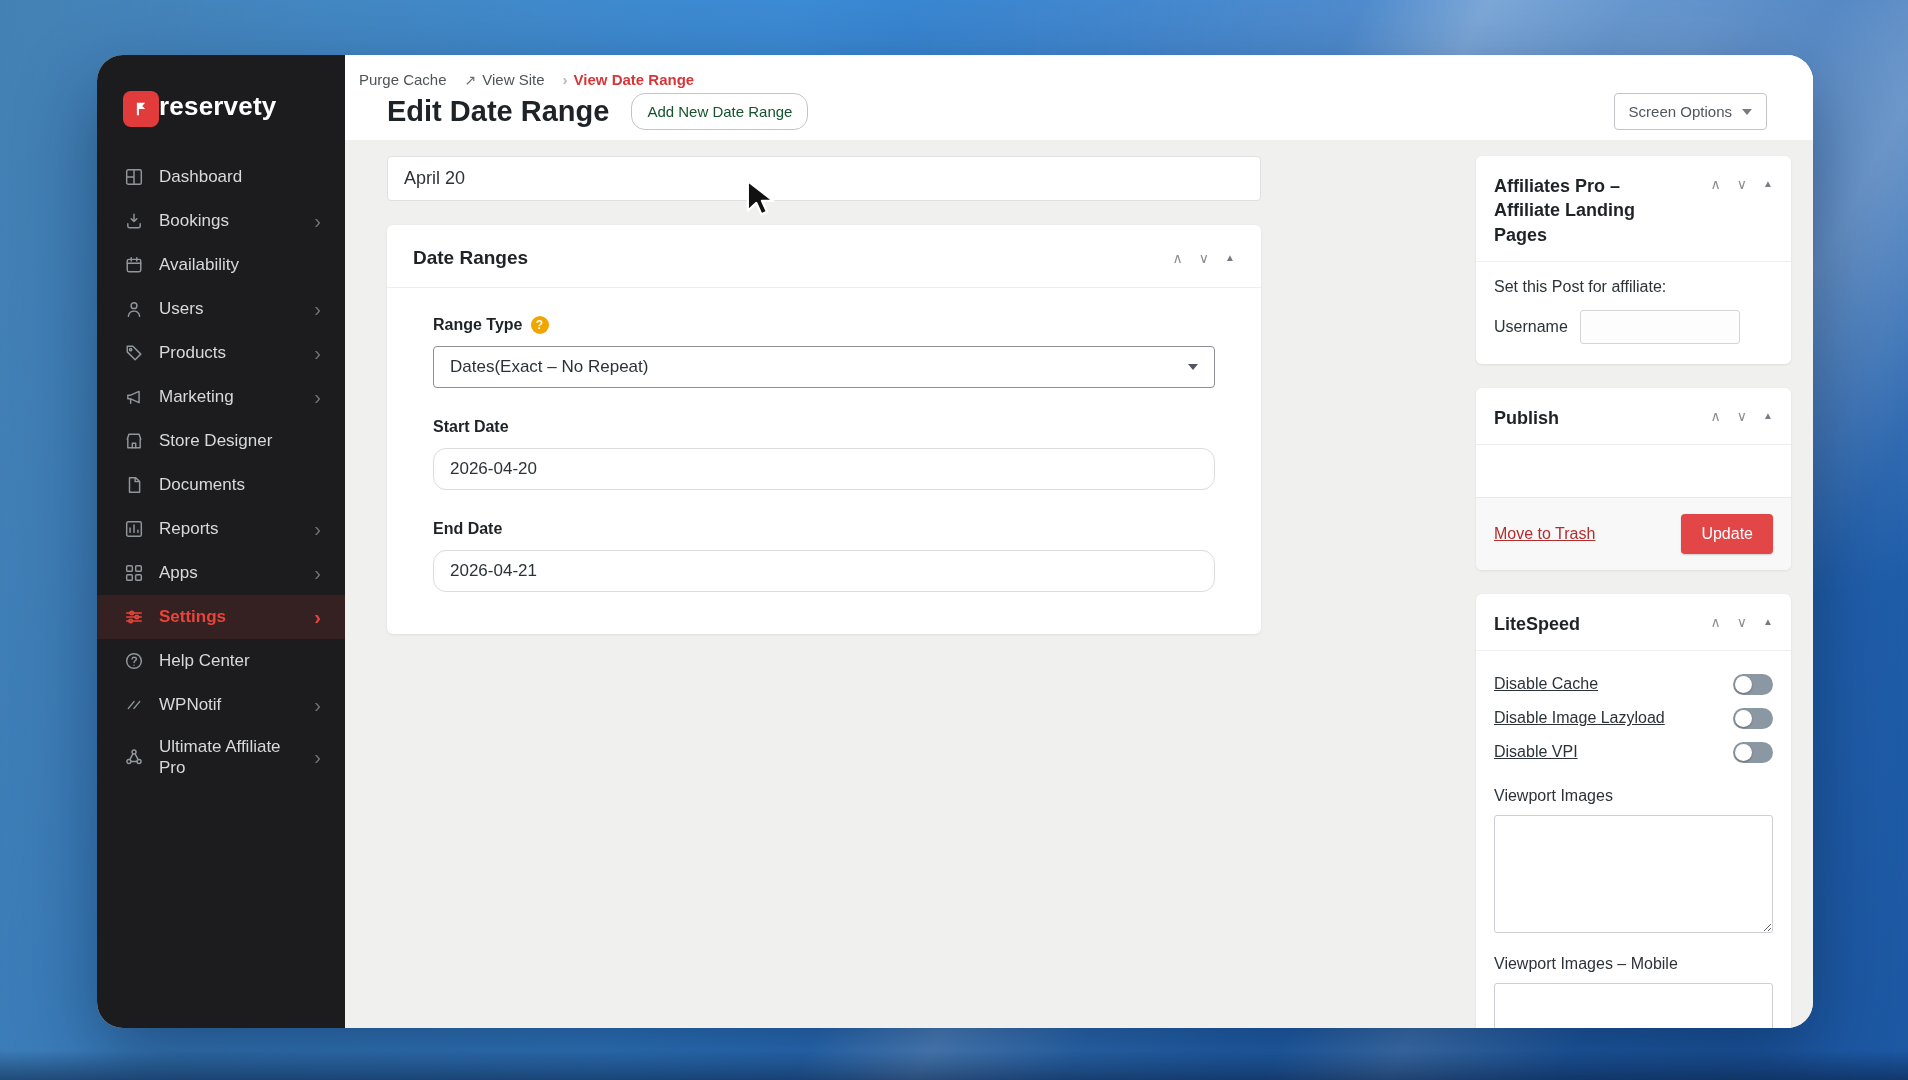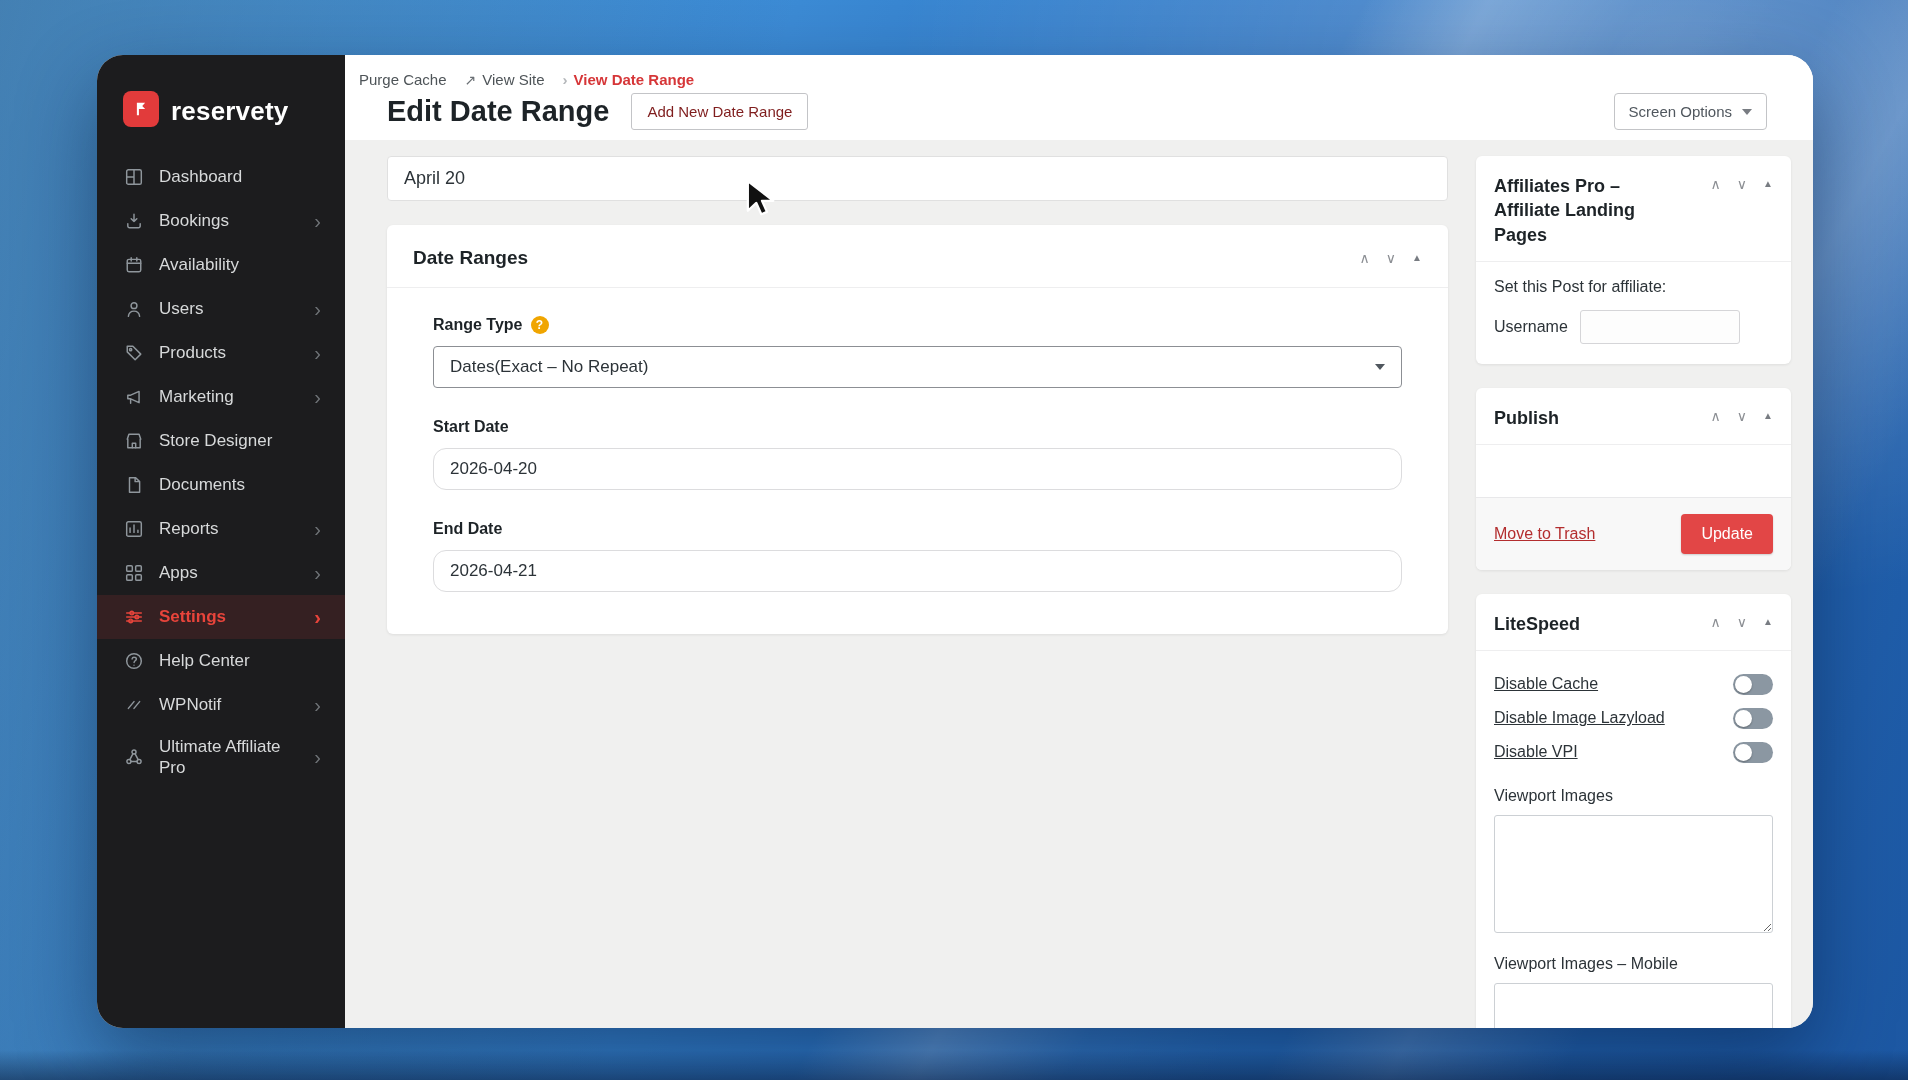--- a/index.html
+++ b/index.html
@@ -22,21 +22,21 @@
   
   .window {
     position: absolute; left: 97px; top: 55px; width: 1716px; height: 973px;
     border-radius: 26px; overflow: hidden; display: flex;
     box-shadow: 0 30px 80px rgba(0, 20, 50, 0.45);
     background: #f0f0ef;
   }
 
   
   .sidebar { width: 248px; flex: none; background: #1c1c1e; display: flex; flex-direction: column; }
-  .logo-row { display: flex; align-items: flex-end; gap: 12px; padding: 36px 20px 16px 26px; cursor: pointer; }
+  .logo-row { display: flex; align-items: flex-start; padding: 36px 20px 16px 26px; cursor: pointer; }
   .logo-mark { width: 36px; height: 36px; background: #e23b3b; border-radius: 8px; flex: none;
     display: flex; align-items: center; justify-content: center; }
   .logo-text { color: #ffffff; font-size: 26px; font-weight: 600; letter-spacing: 0.2px; }
   .nav { margin-top: 12px; }
   .nav-item { display: flex; align-items: center; gap: 16px; min-height: 44px;
     padding: 0 24px 0 28px; color: #d7d9da; font-size: 17px; cursor: pointer; }
   .nav-icon { width: 18px; height: 18px; flex: none; color: #8f969c; display: flex; }
   .nav-icon svg { width: 18px; height: 18px; }
   .nav-label { line-height: 1.25; }
   .chev { margin-left: auto; color: #6f7377; font-size: 20px; line-height: 1; }
@@ -50,32 +50,32 @@
   
   .main-area { flex: 1; display: flex; flex-direction: column; min-width: 0; background: #f0f0ef; }
   .topbar { background: #ffffff; height: 85px; flex: none; padding: 16px 46px 0 14px; }
   .links-row { display: flex; align-items: center; gap: 18px; font-size: 15px; color: #4e5458; }
   .toplink { display: flex; align-items: center; gap: 6px; cursor: pointer; white-space: nowrap; }
   .toplink.red { color: #d63638; font-weight: 600; }
   .icon-ext::before { content: "\2197"; font-size: 14px; color: #6b7075; }
   .icon-chevsep::before { content: "\203A"; font-size: 15px; color: #b5b8bb; }
   .title-row { display: flex; align-items: center; margin-top: 5px; padding-left: 28px; }
   .page-title { font-size: 29px; font-weight: 600; color: #1d2327; white-space: nowrap; }
-  .add-new-btn { margin-left: 22px; background: #ffffff; border: 1px solid #c3c4c7; border-radius: 3px;
-    padding: 9px 15px; font-size: 15px; color: #7f1d1d; cursor: pointer; white-space: nowrap;
+  .add-new-btn { margin-left: 22px; background: #ffffff; border: 1px solid #c3c4c7; border-radius: 14px;
+    padding: 9px 15px; font-size: 15px; color: #14532d; cursor: pointer; white-space: nowrap;
     font-family: "Liberation Sans", sans-serif; }
   .screen-options { margin-left: auto; display: flex; align-items: center; gap: 10px;
     border: 1px solid #c3c4c7; border-radius: 4px; background: #ffffff; height: 37px;
     padding: 0 14px; font-size: 15px; color: #50575e; cursor: pointer; white-space: nowrap; }
   .caret-down { width: 0; height: 0; border-left: 5px solid transparent; border-right: 5px solid transparent;
     border-top: 6px solid #787c82; }
 
   
   .content { flex: 1; display: flex; gap: 28px; padding: 16px 22px 0 42px; overflow: hidden; align-items: flex-start; }
-  .main-col { width: 1061px; flex: none; }
+  .main-col { width: 874px; flex: none; }
   .right-col { width: 315px; flex: none; margin-left: auto; }
 
   .title-input { width: 100%; height: 45px; background: #ffffff; border: 1px solid #e0e0e0;
     border-radius: 4px; padding: 0 16px; font-size: 18px; color: #2c3338;
     font-family: "Liberation Sans", sans-serif; }
 
   .card { margin-top: 24px; background: #ffffff; border-radius: 6px; box-shadow: 0 1px 3px rgba(0,0,0,0.08); }
   .card-header { display: flex; align-items: center; padding: 22px 26px 18px; border-bottom: 1px solid #eeeeef; }
   .card-title { font-size: 19px; font-weight: 600; color: #1d2327; }
   .panel-controls { margin-left: auto; display: flex; align-items: center; gap: 16px; color: #8c8f94; }

